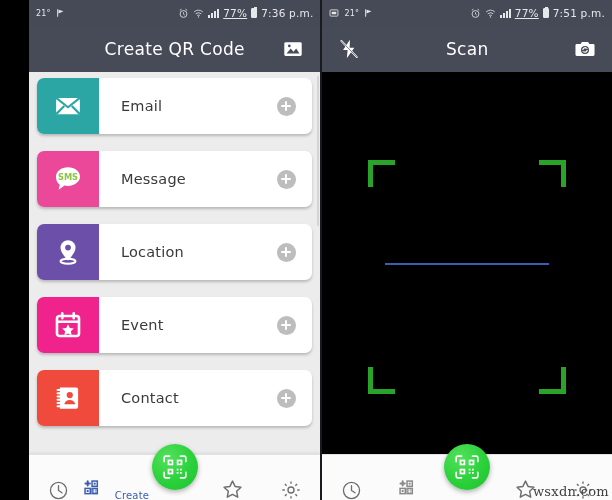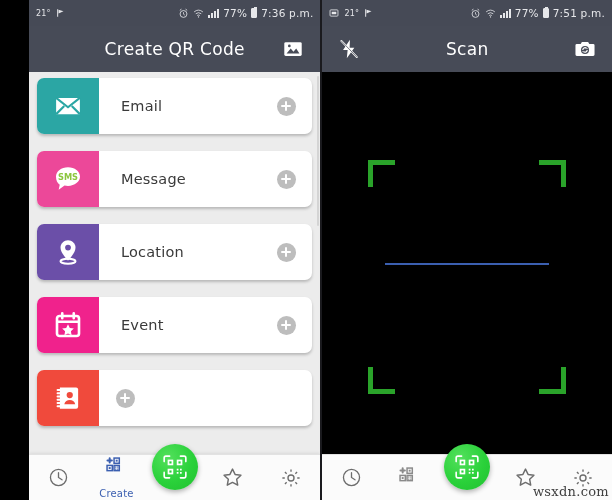--- a/index.html
+++ b/index.html
@@ -16,21 +16,21 @@
   .statusbar{
     height:26px; background:#464a56; color:#e6e7ea;
     display:flex; align-items:center; padding:0 7px;
     font-size:9px; letter-spacing:.2px;
   }
   .sb-left{ display:flex; align-items:center; gap:5px; }
   .sb-right{ margin-left:auto; display:flex; align-items:center; gap:4px; }
   .sb-ico{ display:inline-flex; align-items:center; justify-content:center; }
   .sb-temp{ font-size:8px; }
   .sb-time{ font-size:10.5px; }
-  .sb-pct{ font-size:10.5px; }
+  .sb-pct{ font-size:10.5px;text-decoration:underline; }
 
   
   .bars{ display:flex; align-items:flex-end; gap:1px; height:9px; }
   .bars i{ display:block; width:2px; background:#e6e7ea; }
   .bars i:nth-child(1){ height:3px; }
   .bars i:nth-child(2){ height:5px; }
   .bars i:nth-child(3){ height:7px; }
   .bars i:nth-child(4){ height:9px; }
   .batt{ width:6px; height:10px; border:1px solid #e6e7ea; border-radius:1px; position:relative; background:#e6e7ea; }
   .batt:before{ content:""; position:absolute; top:-2px; left:1.5px; width:3px; height:1.5px; background:#e6e7ea; }
@@ -97,22 +97,22 @@
     height:2px; background:#3b5fb0;
   }
 
   
   .bottomnav{
     position:absolute; left:0; right:0; bottom:0; height:46px;
     background:#fbfbfb; border-top:1px solid #e2e2e2;
     display:flex; align-items:center; justify-content:space-around;
     box-shadow:0 -1px 3px rgba(0,0,0,.08);
   }
-  .nav-item{ width:52px; height:46px; display:flex; flex-direction:column;
-    align-items:center; justify-content:center; gap:10px; }
+  .nav-item{ width:52px; height:46px; display:flex; flex-direction:row;
+    align-items:flex-end; justify-content:center; gap:10px; }
   .nav-label{ font-size:10px; color:#3b5fb0; letter-spacing:.2px; }
   .fab{
     position:absolute; left:50%; transform:translateX(-50%);
     bottom:10px; width:46px; height:46px; border-radius:50%;
     background:radial-gradient(circle at 35% 30%, #53e05c 0%, #2ad13a 55%, #20c030 100%);
     box-shadow:0 2px 5px rgba(0,0,0,.30);
     display:flex; align-items:center; justify-content:center;
     z-index:5;
   }
   .watermark{
@@ -248,20 +248,21 @@
         <div class="tile" style="background:#f04a3c">
           <span>
             <svg width="30" height="30" viewBox="0 0 24 24">
                 <path d="M5.5 3.5h13a1.6 1.6 0 011.6 1.6v13.8a1.6 1.6 0 01-1.6 1.6h-13z" fill="#fff"></path>
                 <circle cx="13.4" cy="9.6" r="2.5" fill="#f04a3c"></circle>
                 <path d="M9 17c.6-2.4 2.3-3.4 4.4-3.4S17.2 14.6 17.8 17z" fill="#f04a3c"></path>
                 <path d="M3.6 5.6h3M3.6 8.2h3M3.6 10.8h3M3.6 13.4h3M3.6 16h3M3.6 18.6h3" stroke="#fff" stroke-width="1.5" stroke-linecap="round"></path>
               </svg>
           </span>
         </div>
+        <div class="label">Contact</div>
         <div class="plus">
             <span class="plus-circle"></span>
           </div>
       </div>
 
     </div>
 
     <div class="scroll-hint"></div>
 
     <div class="bottomnav">

